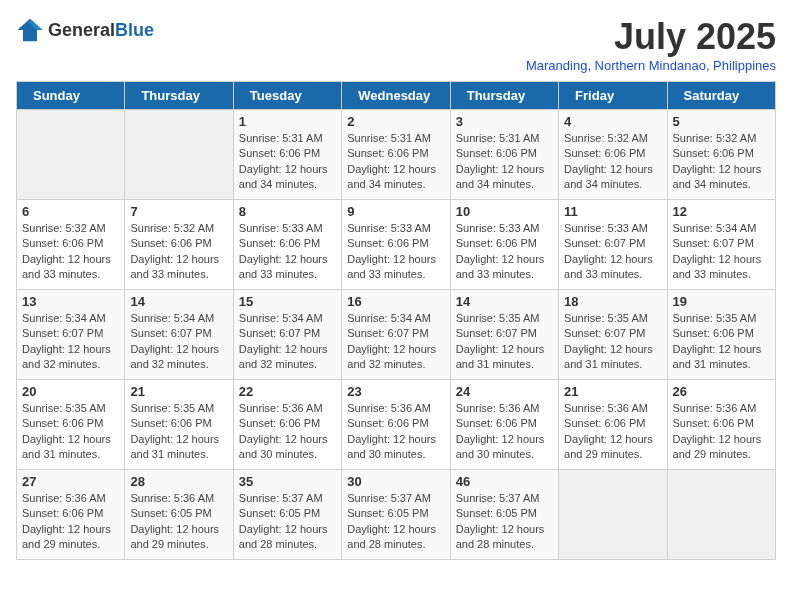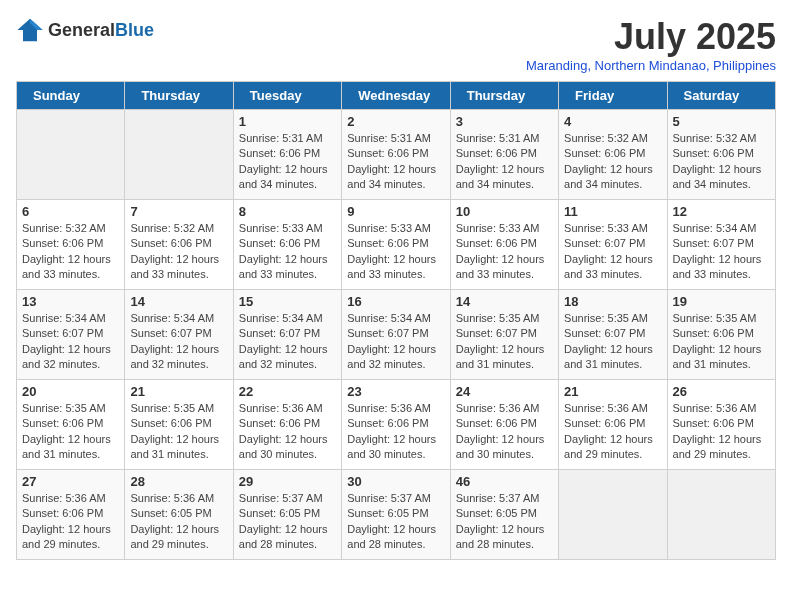--- a/index.html
+++ b/index.html
@@ -294,21 +294,21 @@
 Sunset: 6:06 PM
 Daylight: 12 hours and 29 minutes.</div>
         </td>
         <td>
           <span class="day-number">28</span>
           <div class="day-info" style="white-space: pre-line;">Sunrise: 5:36 AM
 Sunset: 6:05 PM
 Daylight: 12 hours and 29 minutes.</div>
         </td>
         <td>
-          <span class="day-number">29</span>
+          <span class="day-number">35</span>
           <div class="day-info" style="white-space: pre-line;">Sunrise: 5:37 AM
 Sunset: 6:05 PM
 Daylight: 12 hours and 28 minutes.</div>
         </td>
         <td>
           <span class="day-number">30</span>
           <div class="day-info" style="white-space: pre-line;">Sunrise: 5:37 AM
 Sunset: 6:05 PM
 Daylight: 12 hours and 28 minutes.</div>
         </td>

